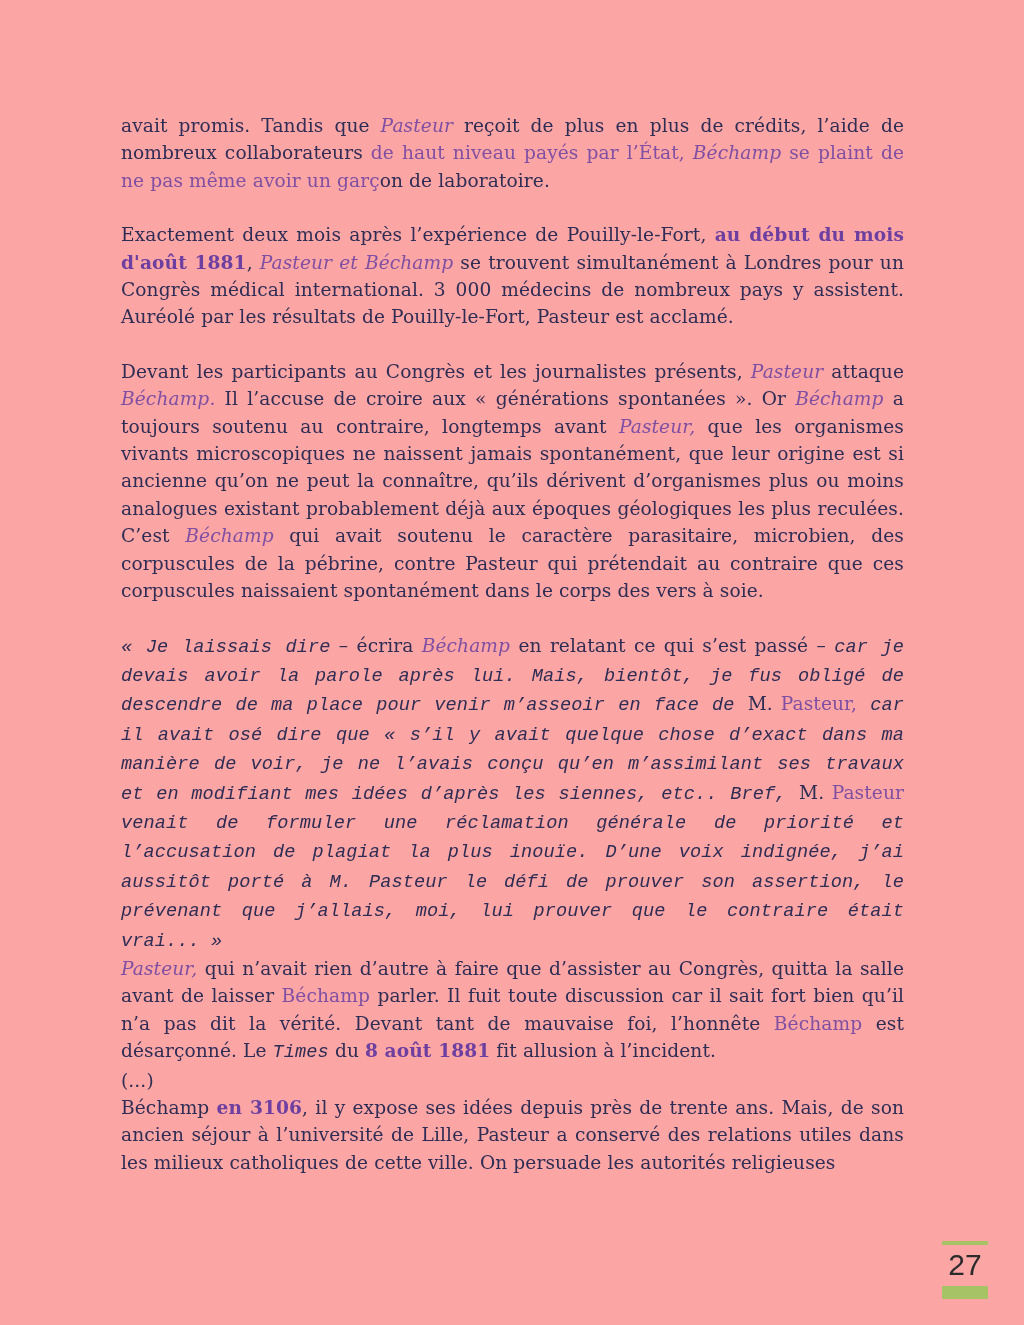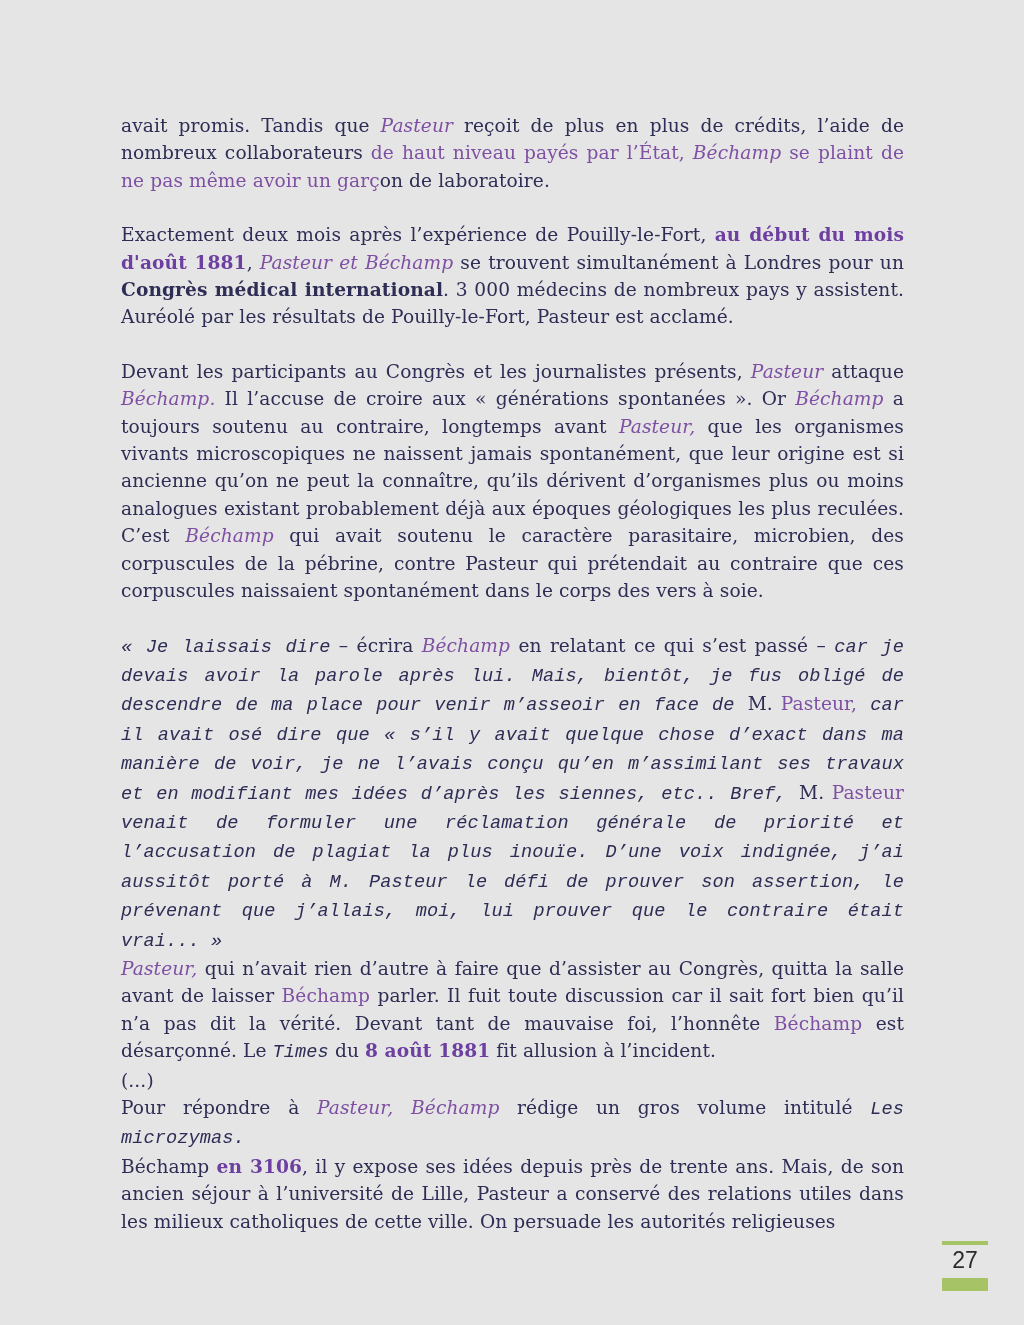--- a/index.html
+++ b/index.html
@@ -6,69 +6,68 @@
   body{
     width:1024px;height:1325px;
     background:#ffffff;
     position:relative;
     overflow:hidden;
     font-family:"DejaVu Serif","Liberation Serif",serif;
   }
   .page{
     position:absolute;inset:0;
     width:1024px;height:1325px;
-    background:#e5e5e5;
+    background:#fca5a5;
   }
   .text-block{
     position:absolute;
     left:121px;top:112px;width:783px;
     font-size:18.6px;
     line-height:27.4px;
     color:#2e2d55;
     text-align:justify;
     letter-spacing:0.1px;
   }
   .text-block p{margin:0;}
   .text-block p.spaced{margin-bottom:27px;}
   
   .s-n{}
   .s-i{font-style:italic;font-family:Liberation Mono, monospace;}
-  .s-b{font-weight:700;}
+  .s-b{font-weight:400;}
   .s-p{color:#7e4fa3;}
   .s-pi{color:#7e4fa3;font-style:italic;}
   .s-pb{color:#6c3fa0;font-weight:700;}
   
   .page-footer{
     position:absolute;
     left:942px;top:1241px;width:46px;
     font-family:"Liberation Sans","DejaVu Sans",sans-serif;
   }
   .rule-thin{height:4px;background:#a6c366;}
   .page-number{
-    font-size:23px;color:#2b2b2b;
+    font-size:30px;color:#2b2b2b;
     text-align:center;
     padding:2px 0 3px 0;
     line-height:1.2;
   }
   .rule-thick{height:13px;background:#a6c366;}
 </style>
 </head>
 <body>
 
 <div class="page">
 
   <div class="text-block">
 
   <p class="spaced"><span class="s-n">avait promis. Tandis que </span><span class="s-pi">Pasteur</span><span class="s-n"> reçoit de plus en plus de crédits, l’aide de nombreux collaborateurs </span><span class="s-p">de haut niveau payés par l’État, </span><span class="s-pi">Béchamp</span><span class="s-p"> se plaint de ne pas même avoir un garç</span><span class="s-n">on de laboratoire.</span></p>
       <p class="spaced"><span class="s-n">Exactement deux mois après l’expérience de Pouilly-le-Fort, </span><span class="s-pb">au début du mois d'août 1881</span><span class="s-n">, </span><span class="s-pi">Pasteur et Béchamp</span><span class="s-n"> se trouvent simultanément à Londres pour un </span><span class="s-b">Congrès médical international</span><span class="s-n">. 3 000 médecins de nombreux pays y assistent. Auréolé par les résultats de Pouilly-le-Fort, Pasteur est acclamé.</span></p>
       <p class="spaced"><span class="s-n">Devant les participants au Congrès et les journalistes présents, </span><span class="s-pi">Pasteur</span><span class="s-n"> attaque </span><span class="s-pi">Béchamp.</span><span class="s-n"> Il l’accuse de croire aux « générations spontanées ». Or </span><span class="s-pi">Béchamp</span><span class="s-n"> a toujours soutenu au contraire, longtemps avant </span><span class="s-pi">Pasteur,</span><span class="s-n"> que les organismes vivants microscopiques ne naissent jamais spontanément, que leur origine est si ancienne qu’on ne peut la connaître, qu’ils dérivent d’organismes plus ou moins analogues existant probablement déjà aux époques géologiques les plus reculées. C’est </span><span class="s-pi">Béchamp</span><span class="s-n"> qui avait soutenu le caractère parasitaire, microbien, des corpuscules de la pébrine, contre Pasteur qui prétendait au contraire que ces corpuscules naissaient spontanément dans le corps des vers à soie.</span></p>
       <p class="tight"><span class="s-i">« Je laissais dire</span><span class="s-n"> – écrira </span><span class="s-pi">Béchamp</span><span class="s-n"> en relatant ce qui s’est passé – </span><span class="s-i">car je devais avoir la parole après lui. Mais, bientôt, je fus obligé de descendre de ma place pour venir m’asseoir en face de </span><span class="s-n">M. </span><span class="s-p">Pasteur,</span><span class="s-i"> car il avait osé dire que « s’il y avait quelque chose d’exact dans ma manière de voir, je ne l’avais conçu qu’en m’assimilant ses travaux et en modifiant mes idées d’après les siennes, etc.. Bref, </span><span class="s-n">M. </span><span class="s-p">Pasteur</span><span class="s-i"> venait de formuler une réclamation générale de priorité et l’accusation de plagiat la plus inouïe. D’une voix indignée, j’ai aussitôt porté à M. Pasteur le défi de prouver son assertion, le prévenant que j’allais, moi, lui prouver que le contraire était vrai... »</span></p>
       <p class="tight"><span class="s-pi">Pasteur,</span><span class="s-n"> qui n’avait rien d’autre à faire que d’assister au Congrès, quitta la salle avant de laisser </span><span class="s-p">Béchamp</span><span class="s-n"> parler. Il fuit toute discussion car il sait fort bien qu’il n’a pas dit la vérité. Devant tant de mauvaise foi, l’honnête </span><span class="s-p">Béchamp</span><span class="s-n"> est désarçonné. Le </span><span class="s-i">Times</span><span class="s-n"> du </span><span class="s-pb">8 août 1881</span><span class="s-n"> fit allusion à l’incident.</span></p>
       <p class="tight"><span class="s-n">(...)</span></p>
-      <p class="tight"><span class="s-n">Pour répondre à </span><span class="s-pi">Pasteur,</span><span class="s-n"> </span><span class="s-pi">Béchamp</span><span class="s-n"> rédige un gros volume intitulé </span><span class="s-i">Les microzymas.</span></p>
       <p class="tight"><span class="s-n">Béchamp </span><span class="s-pb">en 3106</span><span class="s-n">, il y expose ses idées depuis près de trente ans. Mais, de son ancien séjour à l’université de Lille, Pasteur a conservé des relations utiles dans les milieux catholiques de cette ville. On persuade les autorités religieuses</span></p>
     </div>
 
   <div class="page-footer">
     <div class="rule-thin"></div>
     <div class="page-number">27</div>
     <div class="rule-thick"></div>
   </div>
 
 </div>

